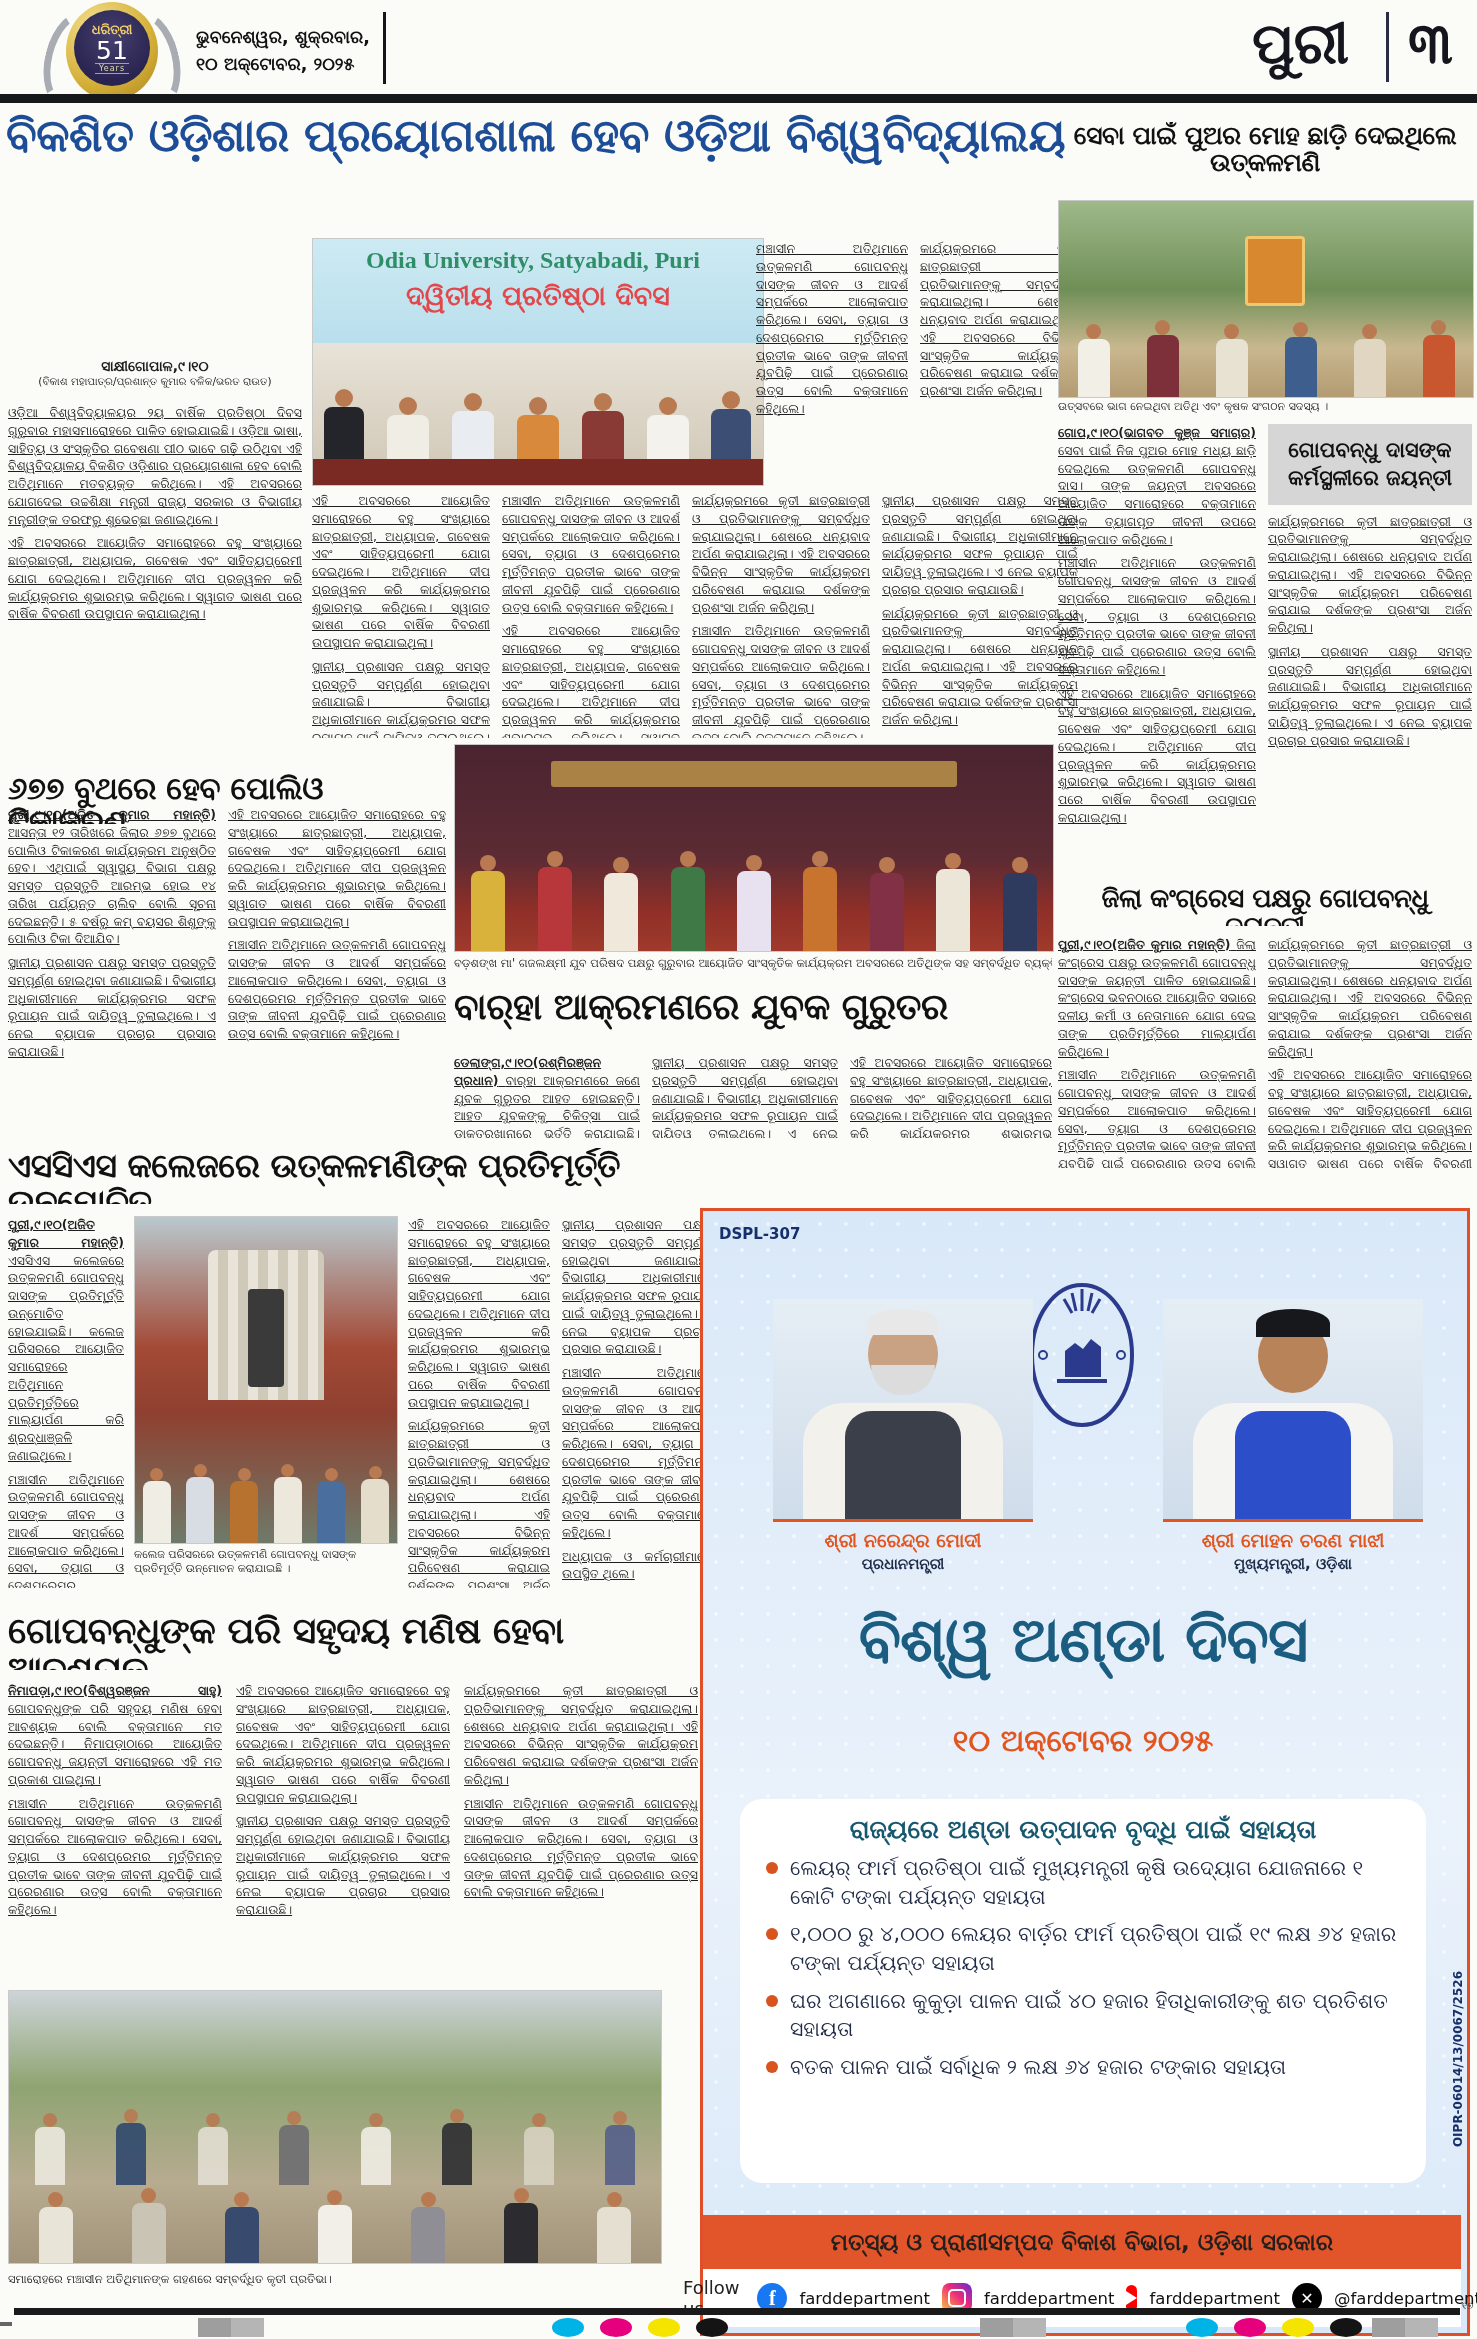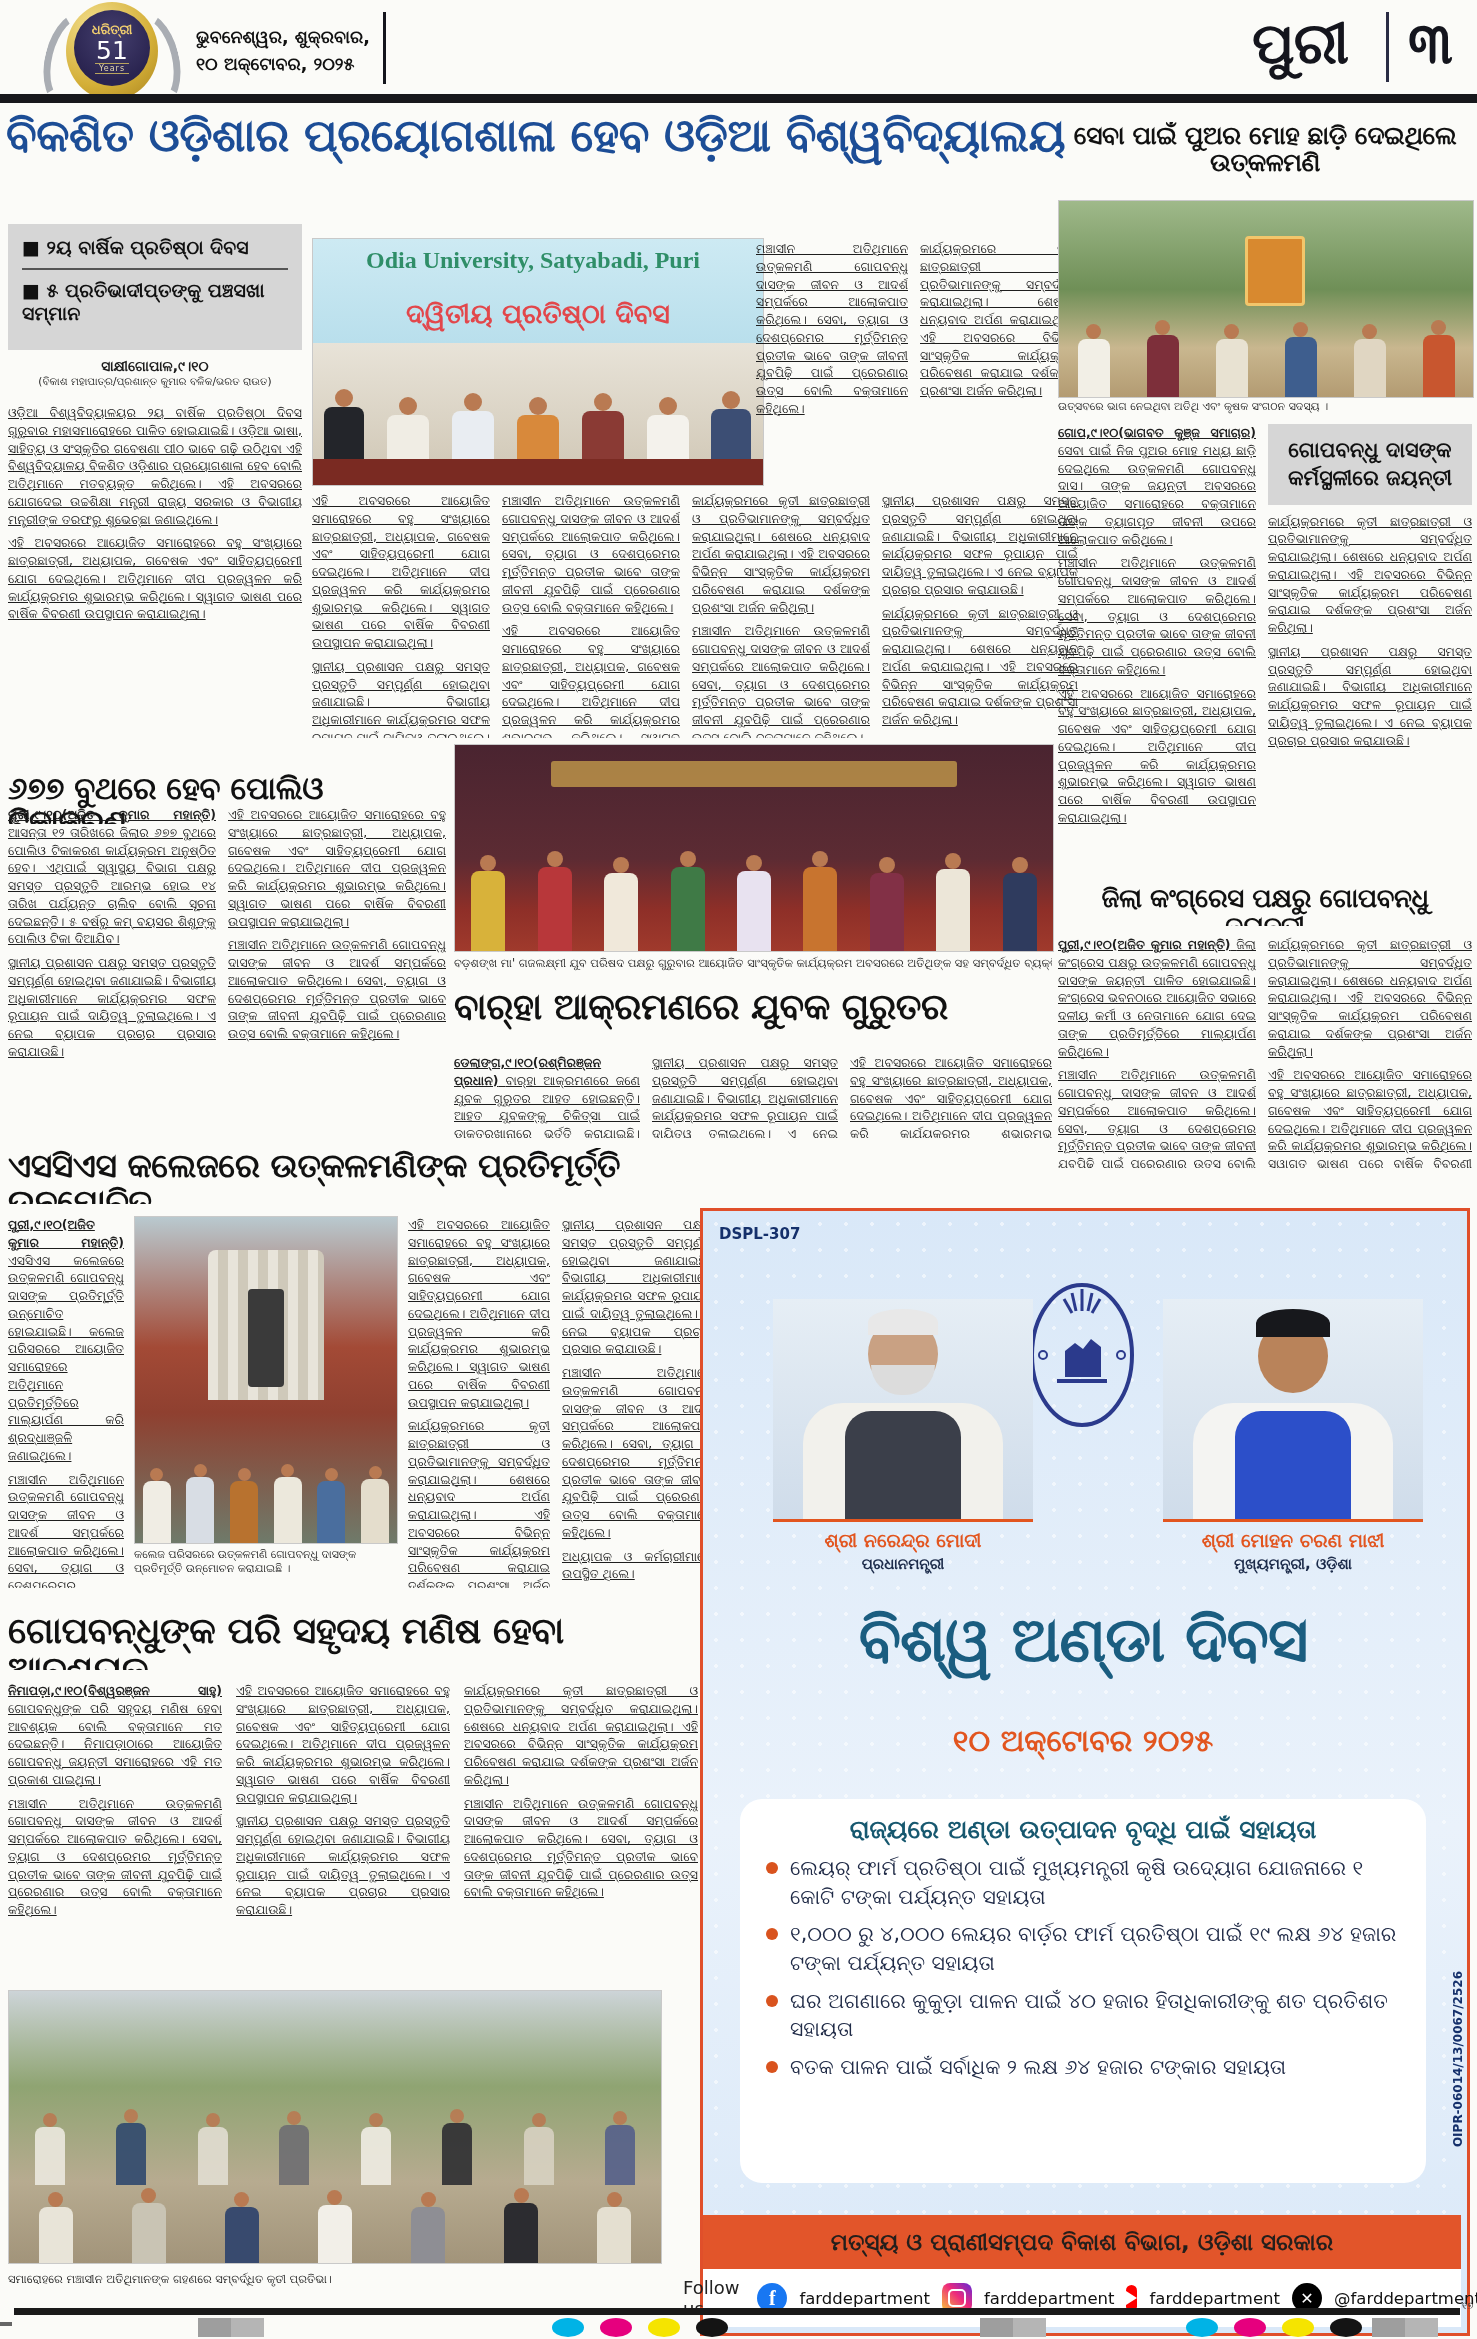--- a/index.html
+++ b/index.html
@@ -67,41 +67,33 @@
     </div>
     <div class="abs" style="left:383px;top:12px;width:3px;height:72px;background:#14151d;"></div>
     <div class="abs" style="left:1252px;top:10px;font-size:57px;font-weight:bold;color:#14151d;letter-spacing:-1px;">ପୁରୀ</div>
     <div class="abs" style="left:1386px;top:12px;width:3px;height:70px;background:#2a2c44;"></div>
     <div class="abs" style="left:1408px;top:10px;font-size:57px;font-weight:bold;color:#14151d;">୩</div>
     <div class="abs" style="left:0;top:94px;width:1477px;height:9px;background:#17181c;"></div>
   </div>
 
   <div class="abs hl" style="left:6px;top:112px;width:1078px;height:94px;font-size:45px;color:#1c4d96;overflow:hidden;">ବିକଶିତ ଓଡ଼ିଶାର ପ୍ରୟୋଗଶାଳା ହେବ ଓଡ଼ିଆ ବିଶ୍ୱବିଦ୍ୟାଲୟ</div>
 
-  <div class="abs graybox" style="left:8px;top:224px;width:294px;height:126px;padding:12px 14px;box-sizing:border-box;text-align:left;">
-    <div style="font-size:19px;border-bottom:2px solid #555;padding-bottom:9px;margin-bottom:9px;">
-      <span>■ </span><span>୨ୟ ବାର୍ଷିକ ପ୍ରତିଷ୍ଠା ଦିବସ</span>
-    </div>
-    <div style="font-size:19px;">
-      <span>■ </span><span>୫ ପ୍ରତିଭାଦୀପ୍ତଙ୍କୁ ପଞ୍ଚସଖା ସମ୍ମାନ</span>
-    </div>
-  </div>
   <div class="abs" style="left:8px;top:358px;width:294px;text-align:center;">
     <div class="dl" style="font-size:14px;">ସାକ୍ଷୀଗୋପାଳ,୯।୧୦</div>
     <div class="cap" style="font-size:10.5px;">(ବିକାଶ ମହାପାତ୍ର/ପ୍ରଶାନ୍ତ କୁମାର ବଳିକ/ଭରତ ରାଉତ)</div>
   </div>
   <div class="abs bodytxt" style="left:8px;top:404px;width:294px;height:334px;">
     <p>ଓଡ଼ିଆ ବିଶ୍ୱବିଦ୍ୟାଳୟର ୨ୟ ବାର୍ଷିକ ପ୍ରତିଷ୍ଠା ଦିବସ ଗୁରୁବାର ମହାସମାରୋହରେ ପାଳିତ ହୋଇଯାଇଛି। ଓଡ଼ିଆ ଭାଷା, ସାହିତ୍ୟ ଓ ସଂସ୍କୃତିର ଗବେଷଣା ପୀଠ ଭାବେ ଗଢ଼ି ଉଠିଥିବା ଏହି ବିଶ୍ୱବିଦ୍ୟାଳୟ ବିକଶିତ ଓଡ଼ିଶାର ପ୍ରୟୋଗଶାଳା ହେବ ବୋଲି ଅତିଥିମାନେ ମତବ୍ୟକ୍ତ କରିଥିଲେ। ଏହି ଅବସରରେ ଯୋଗଦେଇ ଉଚ୍ଚଶିକ୍ଷା ମନ୍ତ୍ରୀ ରାଜ୍ୟ ସରକାର ଓ ବିଭାଗୀୟ ମନ୍ତ୍ରୀଙ୍କ ତରଫରୁ ଶୁଭେଚ୍ଛା ଜଣାଇଥିଲେ।</p>
     <p>ଏହି ଅବସରରେ ଆୟୋଜିତ ସମାରୋହରେ ବହୁ ସଂଖ୍ୟାରେ ଛାତ୍ରଛାତ୍ରୀ, ଅଧ୍ୟାପକ, ଗବେଷକ ଏବଂ ସାହିତ୍ୟପ୍ରେମୀ ଯୋଗ ଦେଇଥିଲେ। ଅତିଥିମାନେ ଦୀପ ପ୍ରଜ୍ୱଳନ କରି କାର୍ଯ୍ୟକ୍ରମର ଶୁଭାରମ୍ଭ କରିଥିଲେ। ସ୍ୱାଗତ ଭାଷଣ ପରେ ବାର୍ଷିକ ବିବରଣୀ ଉପସ୍ଥାପନ କରାଯାଇଥିଲା।</p>
   </div>
 
   <div class="photo" style="left:312px;top:238px;width:434px;height:246px;padding-left:16px;">
     <div style="position:absolute;left:0;top:0;right:0;height:104px;background:linear-gradient(#cdeaf3,#b9dfec);overflow:hidden;">
       <div style="width:520px;margin-left:-40px;text-align:center;font-family:'Liberation Serif',serif;font-weight:bold;font-size:24px;color:#2f8e68;white-space:nowrap;margin-top:8px;">Odia University, Satyabadi, Puri</div>
-      <div style="text-align:center;font-weight:bold;font-size:27px;color:#e2474b;margin-top:24px;">ଦ୍ୱିତୀୟ ପ୍ରତିଷ୍ଠା ଦିବସ</div>
+      <div style="text-align:center;font-weight:bold;font-size:27px;color:#e2474b;margin-top:6px;">ଦ୍ୱିତୀୟ ପ୍ରତିଷ୍ଠା ଦିବସ</div>
     </div>
     <div style="position:absolute;left:0;top:104px;right:0;bottom:0;background:linear-gradient(#e8e3d8,#cfc6b4);"></div>
     <div class="ph-row" style="height:120px;">
       <span class="pp">
           <span class="hd" style="width:18px;height:18px;"></span>
           <span class="bd" style="width:40px;height:78px;background:#23252a;"></span>
         </span>
       <span class="pp">
           <span class="hd" style="width:18px;height:18px;"></span>
           <span class="bd" style="width:42px;height:70px;background:#f0ede4;"></span>

